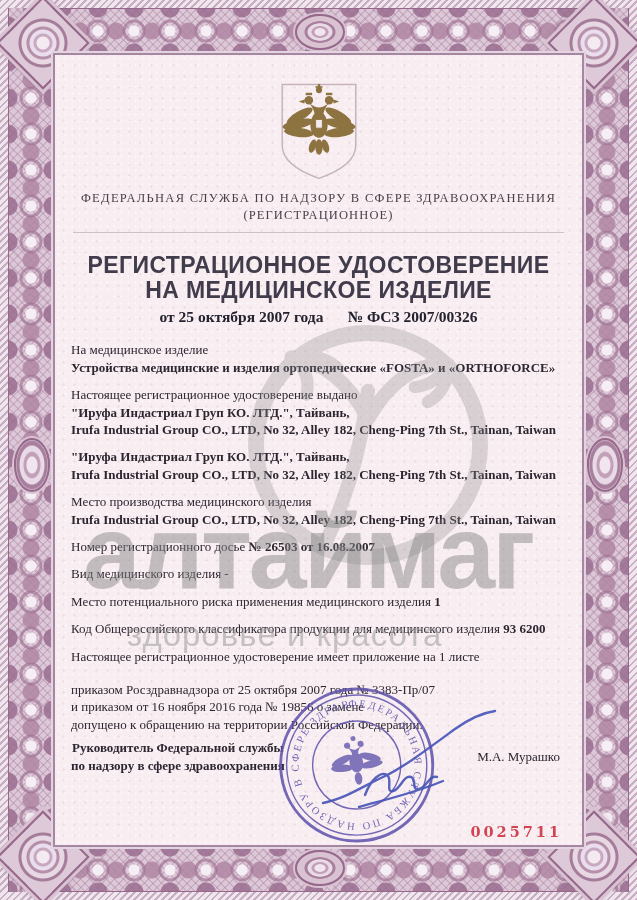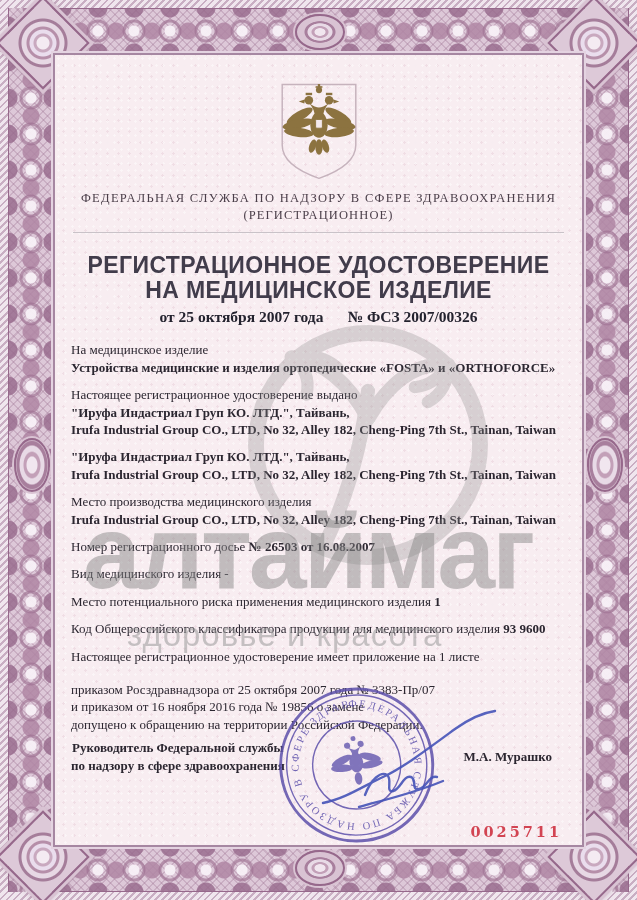--- a/index.html
+++ b/index.html
@@ -68,21 +68,21 @@
   .date-line{margin-top:4px;font-weight:bold;font-size:15.5px;color:#23222e;}
   .date-line .num{margin-left:24px;text-align:center;}
   .sec{margin-top:10px;}
   .sec.first{margin-top:14px;}
   .label{font-weight:normal;}
   .bold{font-weight:bold;}
   .inline-val{font-weight:bold;}
   .order-block{margin-top:16px;}
   .signer-row{margin-top:6px;display:flex;align-items:center;text-align:center;}
   .signer-title{font-weight:bold;}
-  .signer-name{font-weight:bold;margin-left:auto;margin-right:14px;}
+  .signer-name{font-weight:normal;margin-left:auto;margin-right:6px;}
   .serial{position:absolute;right:20px;bottom:4px;font-weight:bold;font-size:14.5px;
     letter-spacing:3px;color:#d24452;font-family:"DejaVu Serif",serif;}
   
   .wm{position:absolute;pointer-events:none;margin-top:17px;}
   .wm-logo{left:173px;top:233px;z-index:6;opacity:.30;}
   .wm-brand{left:28px;top:428px;z-index:6;font-family:"Liberation Sans",sans-serif;
     font-weight:bold;font-size:104px;line-height:1;color:#858585;opacity:.47;letter-spacing:-3px;}
   .wm-tagline{left:72px;top:541px;z-index:6;font-family:"Liberation Sans",sans-serif;
     font-size:33px;color:#9a9a9a;opacity:.55;letter-spacing:1px;}
   .stamp{position:absolute;left:218px;top:626px;z-index:5;opacity:.85;transform:rotate(-8deg);}
@@ -184,21 +184,21 @@
         <span class="label">Вид медицинского изделия -</span>
       </div>
 
       <div class="sec">
         <span class="label">Место потенциального риска применения медицинского изделия</span>
         <span class="inline-val">1</span>
       </div>
 
       <div class="sec">
         <span class="label">Код Общероссийского классификатора продукции для медицинского изделия</span>
-        <span class="inline-val">93 9600</span>
+        <span class="inline-val">93 6200</span>
       </div>
 
       <div class="sec">
         <span class="label">Настоящее регистрационное удостоверение имеет приложение на 1 листе</span>
       </div>
 
       <div class="order-block">
         <div>приказом Росздравнадзора от 25 октября 2007 года № 3383-Пр/07</div>
         <div>и приказом от 16 ноября 2016 года № 19856 о замене</div>
         <div>допущено к обращению на территории Российской Федерации.</div>

